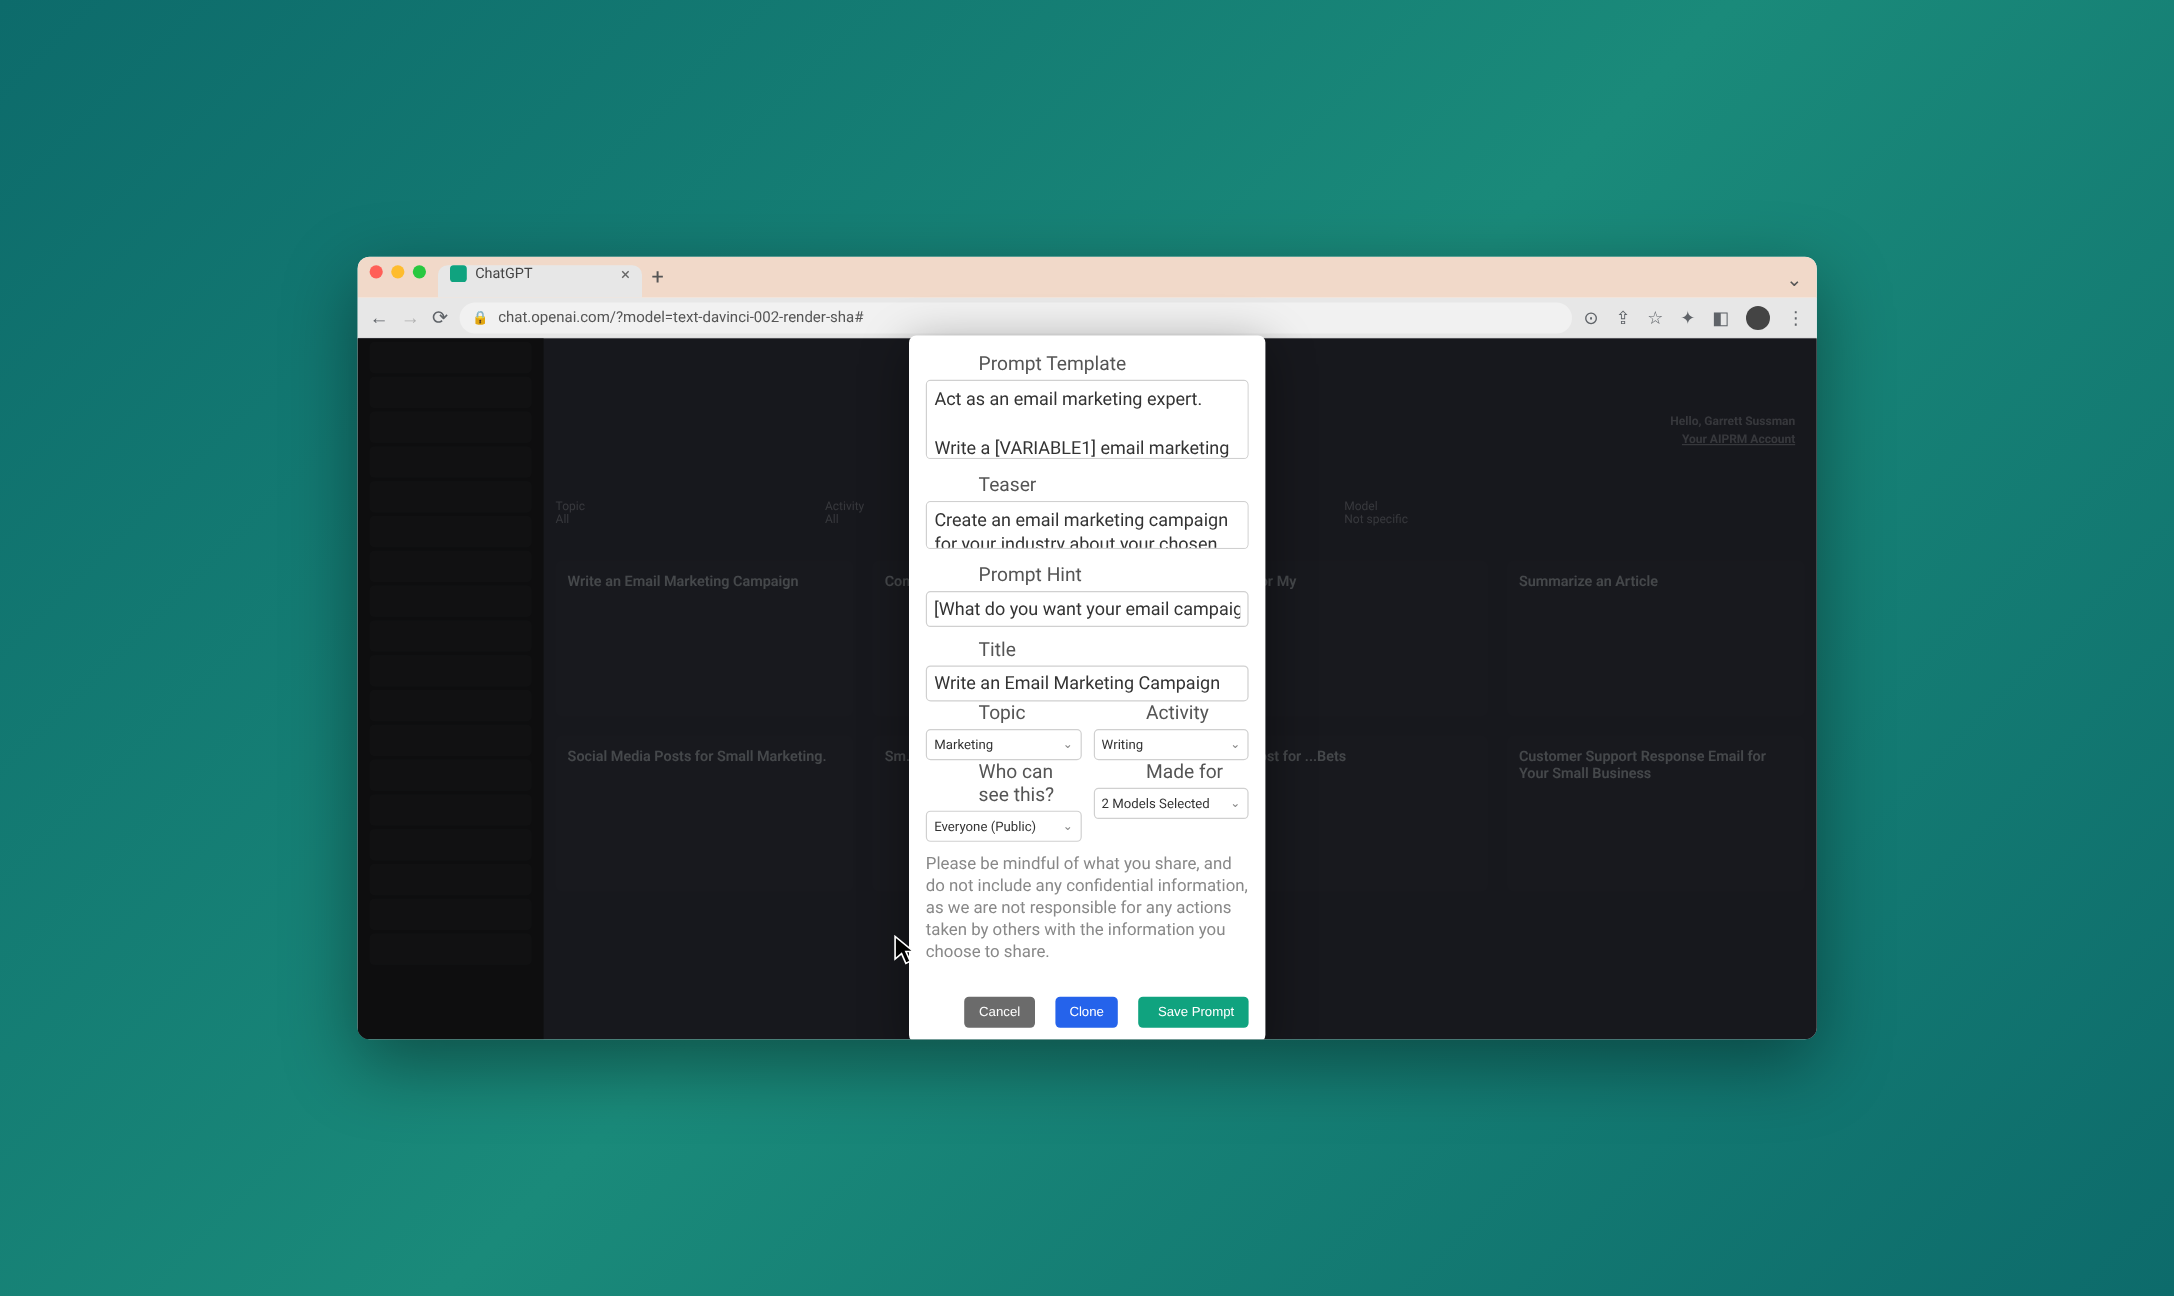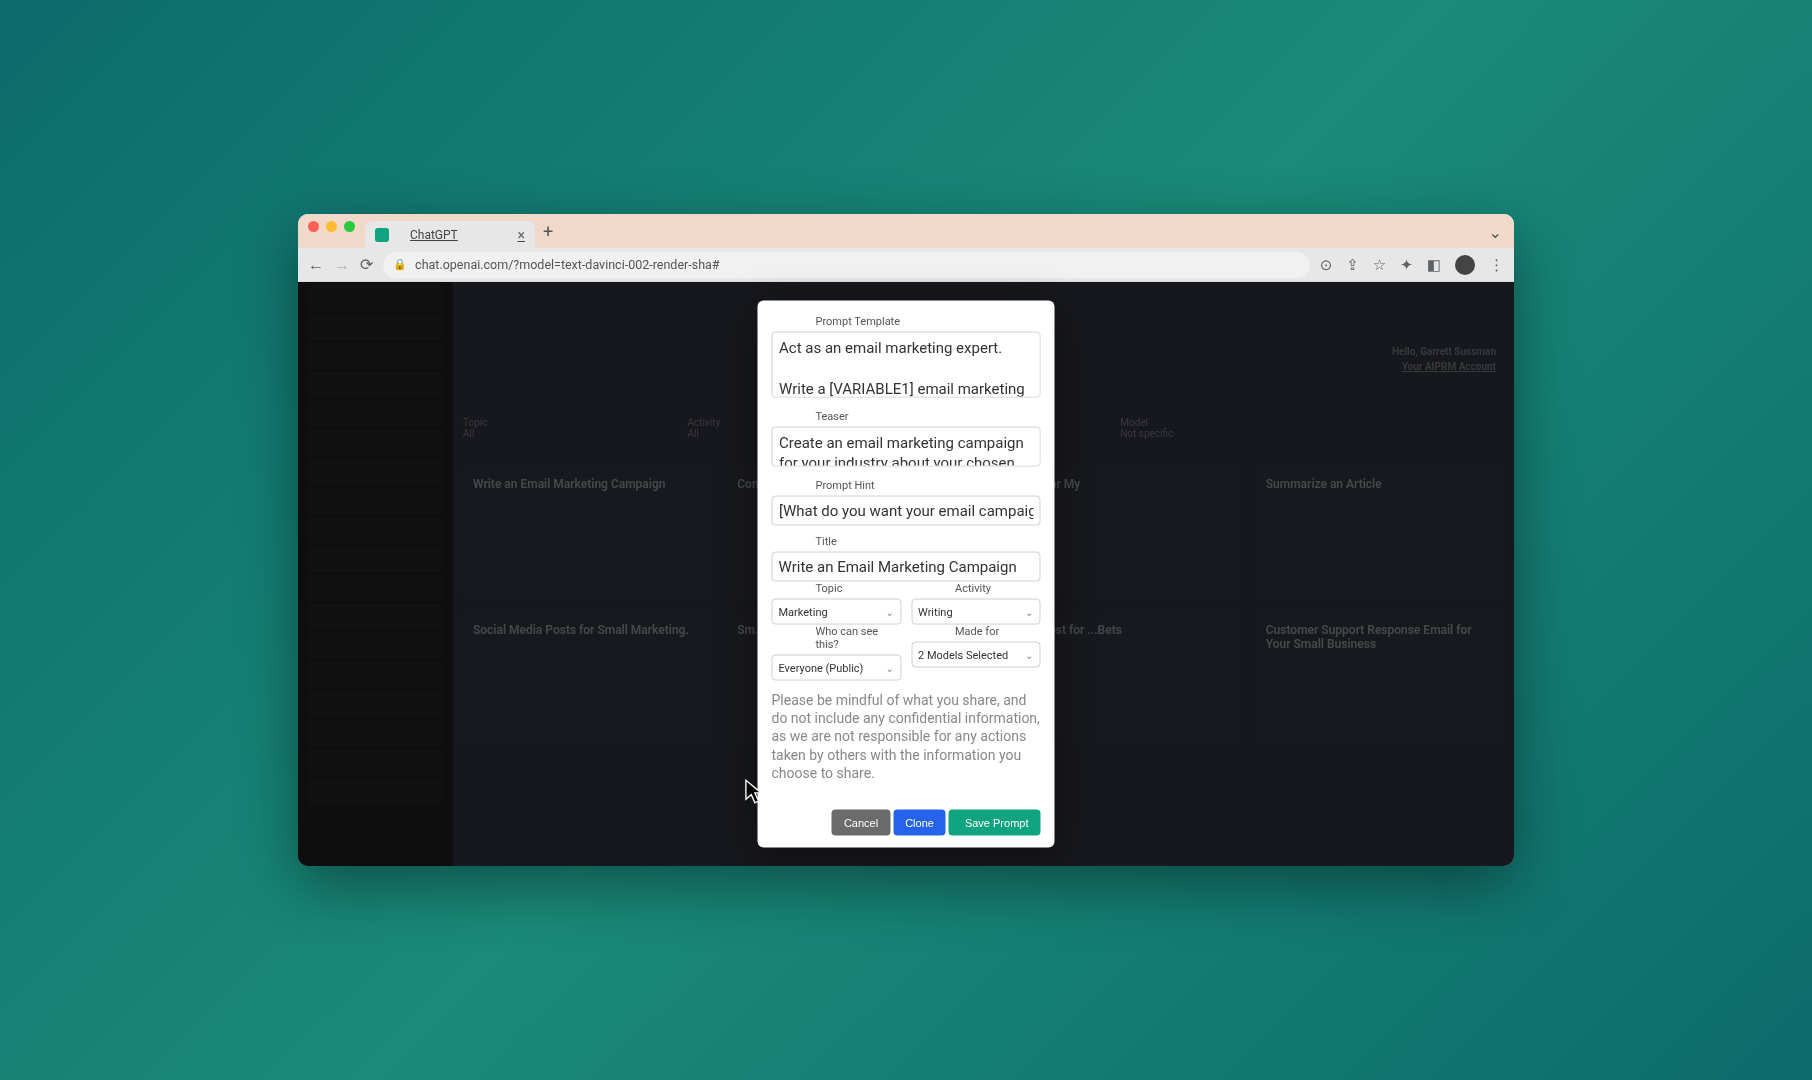--- a/index.html
+++ b/index.html
@@ -20,22 +20,22 @@
 .tabbar {
   height: 34px; background: #f1d9c9;
   display: flex; align-items: flex-end; padding: 0 8px;
   position: relative;
 }
 .traffic { display: flex; gap: 7px; padding: 0 6px 10px 2px; align-self: center;}
 .traffic span { width: 11px; height: 11px; border-radius: 50%; display:inline-block;}
 .tl-close{background:#ff5f57;} .tl-min{background:#febc2e;} .tl-max{background:#28c840;}
 .tab {
   height: 27px; background: #e7e7e7; border-radius: 8px 8px 0 0;
-  display: flex; align-items: center; padding: 0 10px; gap: 21px;
-  font-size: 12px; color: #444; min-width: 170px; margin-left: 4px; text-decoration: underline;
+  display: flex; padding: 0 10px; gap: 7px;
+  font-size: 12px; color: #444; min-width: 170px; margin-left: 4px;
 }
 .favicon { width:14px; height:14px; border-radius:3px; background:#10a37f; display:inline-block;}
 .tab .x { margin-left:auto; color:#666; font-size:14px; cursor:pointer;}
 .newtab { margin-left:8px; margin-bottom:6px; color:#555; font-size:18px; cursor:pointer;}
 .tabbar .dd { margin-left:auto; margin-right:4px; margin-bottom:6px; color:#555;}
 .toolbar {
   height: 34px; background:#e7e7e7; border-bottom:1px solid #dcdcdc;
   display:flex; align-items:center; padding:0 10px; gap:10px;
 }
 .navbtn { color:#5f6368; font-size:16px; cursor:pointer; }
@@ -64,40 +64,40 @@
 .bg-card .t{color:#9aa0a6;font-size:12px;font-weight:600;margin-bottom:6px;}
 .bg-filters{position:absolute;left:165px;right:10px;top:135px;display:flex;gap:200px;color:#7a7d86;font-size:10px;}
 
 .modal {
   position:absolute; left:50%; top:50%; transform:translate(-50%,-50%);
   width:297px; background:#fff; border-radius:6px;
   box-shadow:0 10px 40px rgba(0,0,0,0.4);
   padding:14px 14px 12px 14px;
   font-size:11.5px; color:#333;
 }
-.modal label{display:block;color:#555;font-size:11px;margin-bottom:4px;margin-top:9px;padding-left:44px;}
+.modal label{display:block;color:#555;font-size:16px;margin-bottom:4px;margin-top:9px;padding-left:44px;}
 .modal label:first-child{margin-top:0;}
 .modal textarea, .modal input[type=text]{
   width:100%; border:1px solid #d0d0d0; border-radius:4px;
   padding:5px 6px; font-size:15px; font-family:inherit;
   color:#333; resize:none;
 }
 .modal textarea{line-height:1.35;}
 .ta-template{height:66px;}
 .ta-teaser{height:40px;}
 .row2{display:flex;gap:10px;}
 .row2 > div{flex:1;}
 .select{
   width:100%; height:26px; border:1px solid #d0d0d0; border-radius:4px;
   padding:0 6px; font-size:11px; background:#fff; color:#333;
   display:flex;align-items:center;justify-content:space-between;cursor:pointer;
 }
 .select .chev{color:#888;font-size:10px;}
 .disclaimer{font-size:14px;color:#888;line-height:1.3;margin-top:10px;}
-.btnrow{display:flex;justify-content:flex-end;gap:3px;margin-top:28px;}
+.btnrow{display:flex;justify-content:flex-end;gap:17px;margin-top:28px;}
 .btn{height:26px;padding:0 12px;border-radius:4px;font-size:11px;display:flex;align-items:center;cursor:pointer;border:none;}
 .btn-cancel{background:#6b6b6b;color:#fff;}
 .btn-clone{background:#2563eb;color:#fff;}
 .btn-save{background:#10a37f;color:#fff;padding-left:16px;}
 
 .cursor{
   position:absolute; left:447px; top:497px; width:18px; height:26px;
   pointer-events:none;
 }
 .cursor svg{width:100%;height:100%;}

